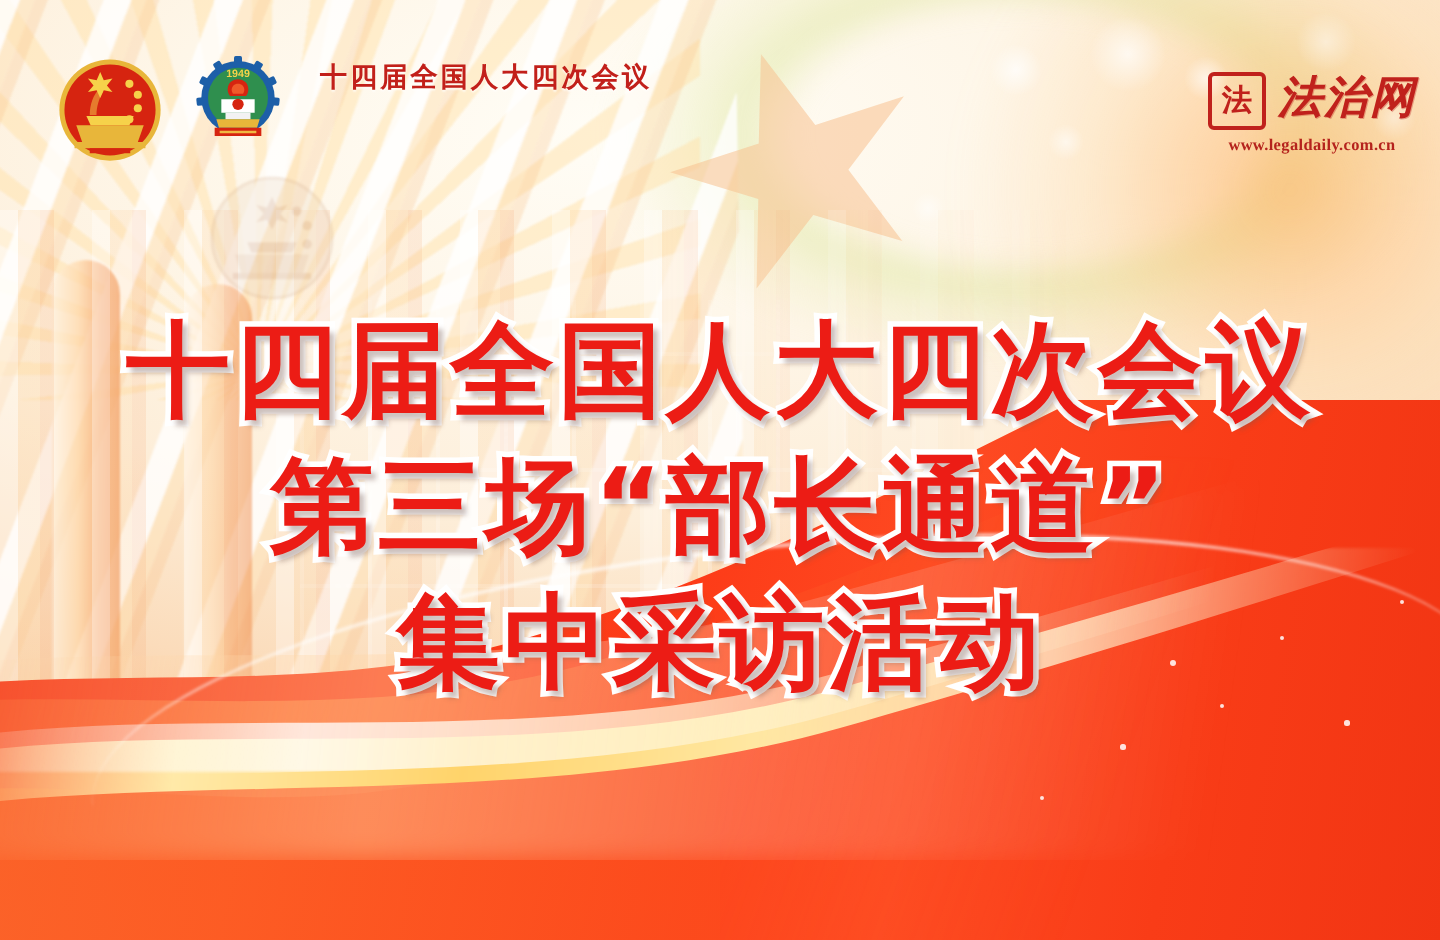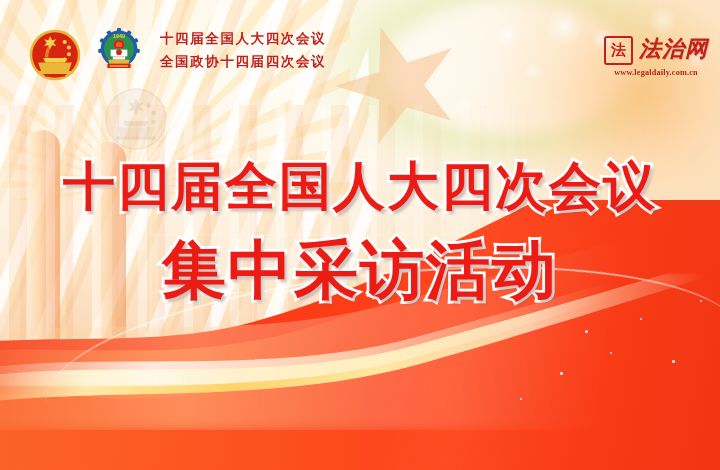--- a/index.html
+++ b/index.html
@@ -235,21 +235,21 @@
     letter-spacing:2px;
     font-family:"DejaVu Sans","Liberation Sans",sans-serif;
     -webkit-text-stroke:5.5px #ffffff;
     paint-order:stroke fill;
     text-shadow:
       2.5px 3px 2.5px rgba(120,90,80,.38),
       0 0 2px rgba(255,255,255,.9);
   }
   .tline.l1{font-size:52px;}
   .tline.l2{font-size:52px;margin-top:16px;}
-  .tline.l3{font-size:64px;margin-top:26px;}
+  .tline.l3{font-size:52px;margin-top:16px;}
 </style>
 </head>
 <body>
 
 <div class="banner">
 
   <div class="bg-base"></div>
   <div class="bg-halo"></div>
   <div class="bg-rays"></div>
   <div class="bg-bands"></div>
@@ -349,30 +349,30 @@
         <path d="M22.5 35h15v4h-15z" fill="#f2f2f2"></path>
         <circle cx="30" cy="30" r="3.4" fill="#d62410"></circle>
         <path d="M17 39h26l-1.6 5H18.6z" fill="#e8b63a"></path>
         <path d="M16 44h28v5H16z" fill="#d62410"></path>
         <path d="M19 45.8h22v1.6H19z" fill="#f6d24a" opacity=".85"></path>
       </svg>
     </div>
 
     <div class="header-text">
       <span>十四届全国人大四次会议</span>
-      <span>全国政协十四届四次会议</span>
     </div>
 
     <div class="site-logo">
       <div class="logo-row">
         <div class="logo-seal">法</div>
         <div class="logo-name">法治网</div>
       </div>
       <div class="logo-url">www.legaldaily.com.cn</div>
     </div>
   </div>
 
   <div class="title-block">
     <div class="tline l1">十四届全国人大四次会议</div>
+    <div class="tline l2">第三场“部长通道”</div>
     <div class="tline l3">集中采访活动</div>
   </div>
 
 </div>
 
 </body></html>

